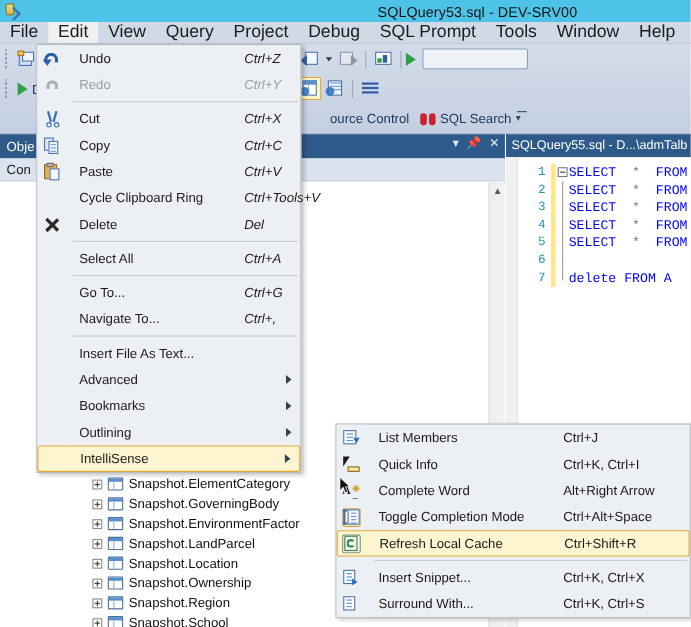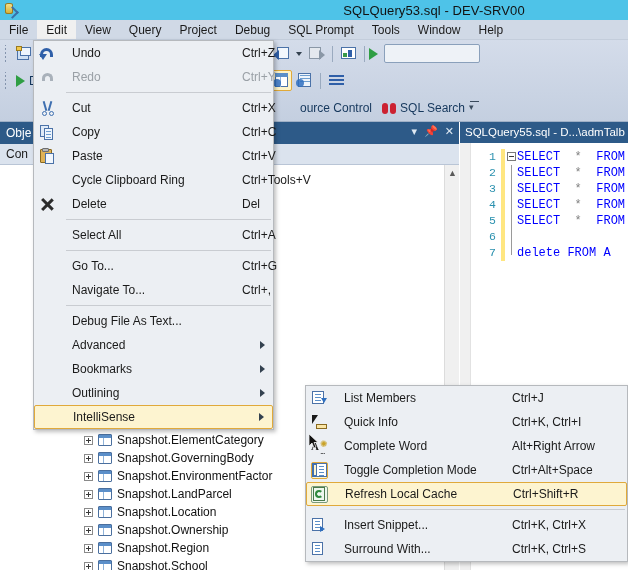--- a/index.html
+++ b/index.html
@@ -43,21 +43,21 @@
 
   
   .menubar {
     position: absolute; left: 0; top: 20px; width: 628px; height: 20px;
     background: #d0d9e6;
     display: flex; align-items: stretch;
     border-bottom: 1px solid #c3cddb;
   }
   .menubar .mi {
     padding: 0 9px; display: flex; align-items: center;
-    font-size: 12px; color: #1b1b1b; white-space: nowrap; cursor: default;
+    font-size: 16px; color: #1b1b1b; white-space: nowrap; cursor: default;
   }
   .menubar .mi.open { background: #f0f0f0; }
 
   
   .toolwrap {
     position: absolute; left: 0; top: 40px; width: 628px; height: 82px;
     background: linear-gradient(#d4dcea, #c4cfe0);
     border-bottom: 1px solid #9fb0c6;
   }
   .trow { position: absolute; left: 0; width: 628px; height: 27px; display: flex; align-items: center; }
@@ -160,21 +160,21 @@
   .mrow .mtxt { margin-left: 38px; font-size: 12px; color: #1a1a1a; white-space: nowrap; }
   .mrow .macc { position: absolute; font-size: 12px; color: #1a1a1a; white-space: nowrap; }
   .mrow .marrow { position: absolute; right: 8px; width: 0; height: 0;
                   border-top: 4px solid transparent; border-bottom: 4px solid transparent; border-left: 5px solid #33414f; }
   .mrow.dis .mtxt, .mrow.dis .macc { color: #9aa0a6; }
   .mrow.hl { background: #fdf4d0; border: 1px solid #e0a93a; border-radius: 2px; height: 24px; }
   .msep { height: 1px; background: #c9ccd1; margin: 3px 2px 3px 32px; }
   .msep.wide { margin-left: 34px; }
 
   #editMenu { left: 33px; top: 40px; width: 241px; }
-  #editMenu .macc { left: 208px; }
+  #editMenu .macc { left: 188px; font-style: italic; }
   #subMenu  { left: 305px; top: 385px; width: 323px; }
   #subMenu .macc { left: 206px; }
 
   
   .ic { position: relative; width: 17px; height: 17px; }
   .undo-arc { position:absolute; left:1px; top:3px; width:13px; height:9px;
     border:3px solid #2f5fa8; border-bottom:none; border-radius: 8px 8px 0 0; }
   .undo-tip { position:absolute; left:0px; top:9px; width:0;height:0;
     border-left:4px solid transparent;border-right:4px solid transparent;border-top:6px solid #2f5fa8;}
   .redo-arc { position:absolute; left:3px; top:4px; width:11px; height:8px;
@@ -597,21 +597,21 @@
     <div class="mrow">
       <span class="mtxt">Go To...</span>
       <span class="macc">Ctrl+G</span>
     </div>
     <div class="mrow">
       <span class="mtxt">Navigate To...</span>
       <span class="macc">Ctrl+,</span>
     </div>
     <div class="msep"></div>
     <div class="mrow">
-      <span class="mtxt">Debug File As Text...</span>
+      <span class="mtxt">Insert File As Text...</span>
     </div>
     <div class="mrow">
       <span class="mtxt">Advanced</span>
       <span class="marrow"></span>
     </div>
     <div class="mrow">
       <span class="mtxt">Bookmarks</span>
       <span class="marrow"></span>
     </div>
     <div class="mrow">

